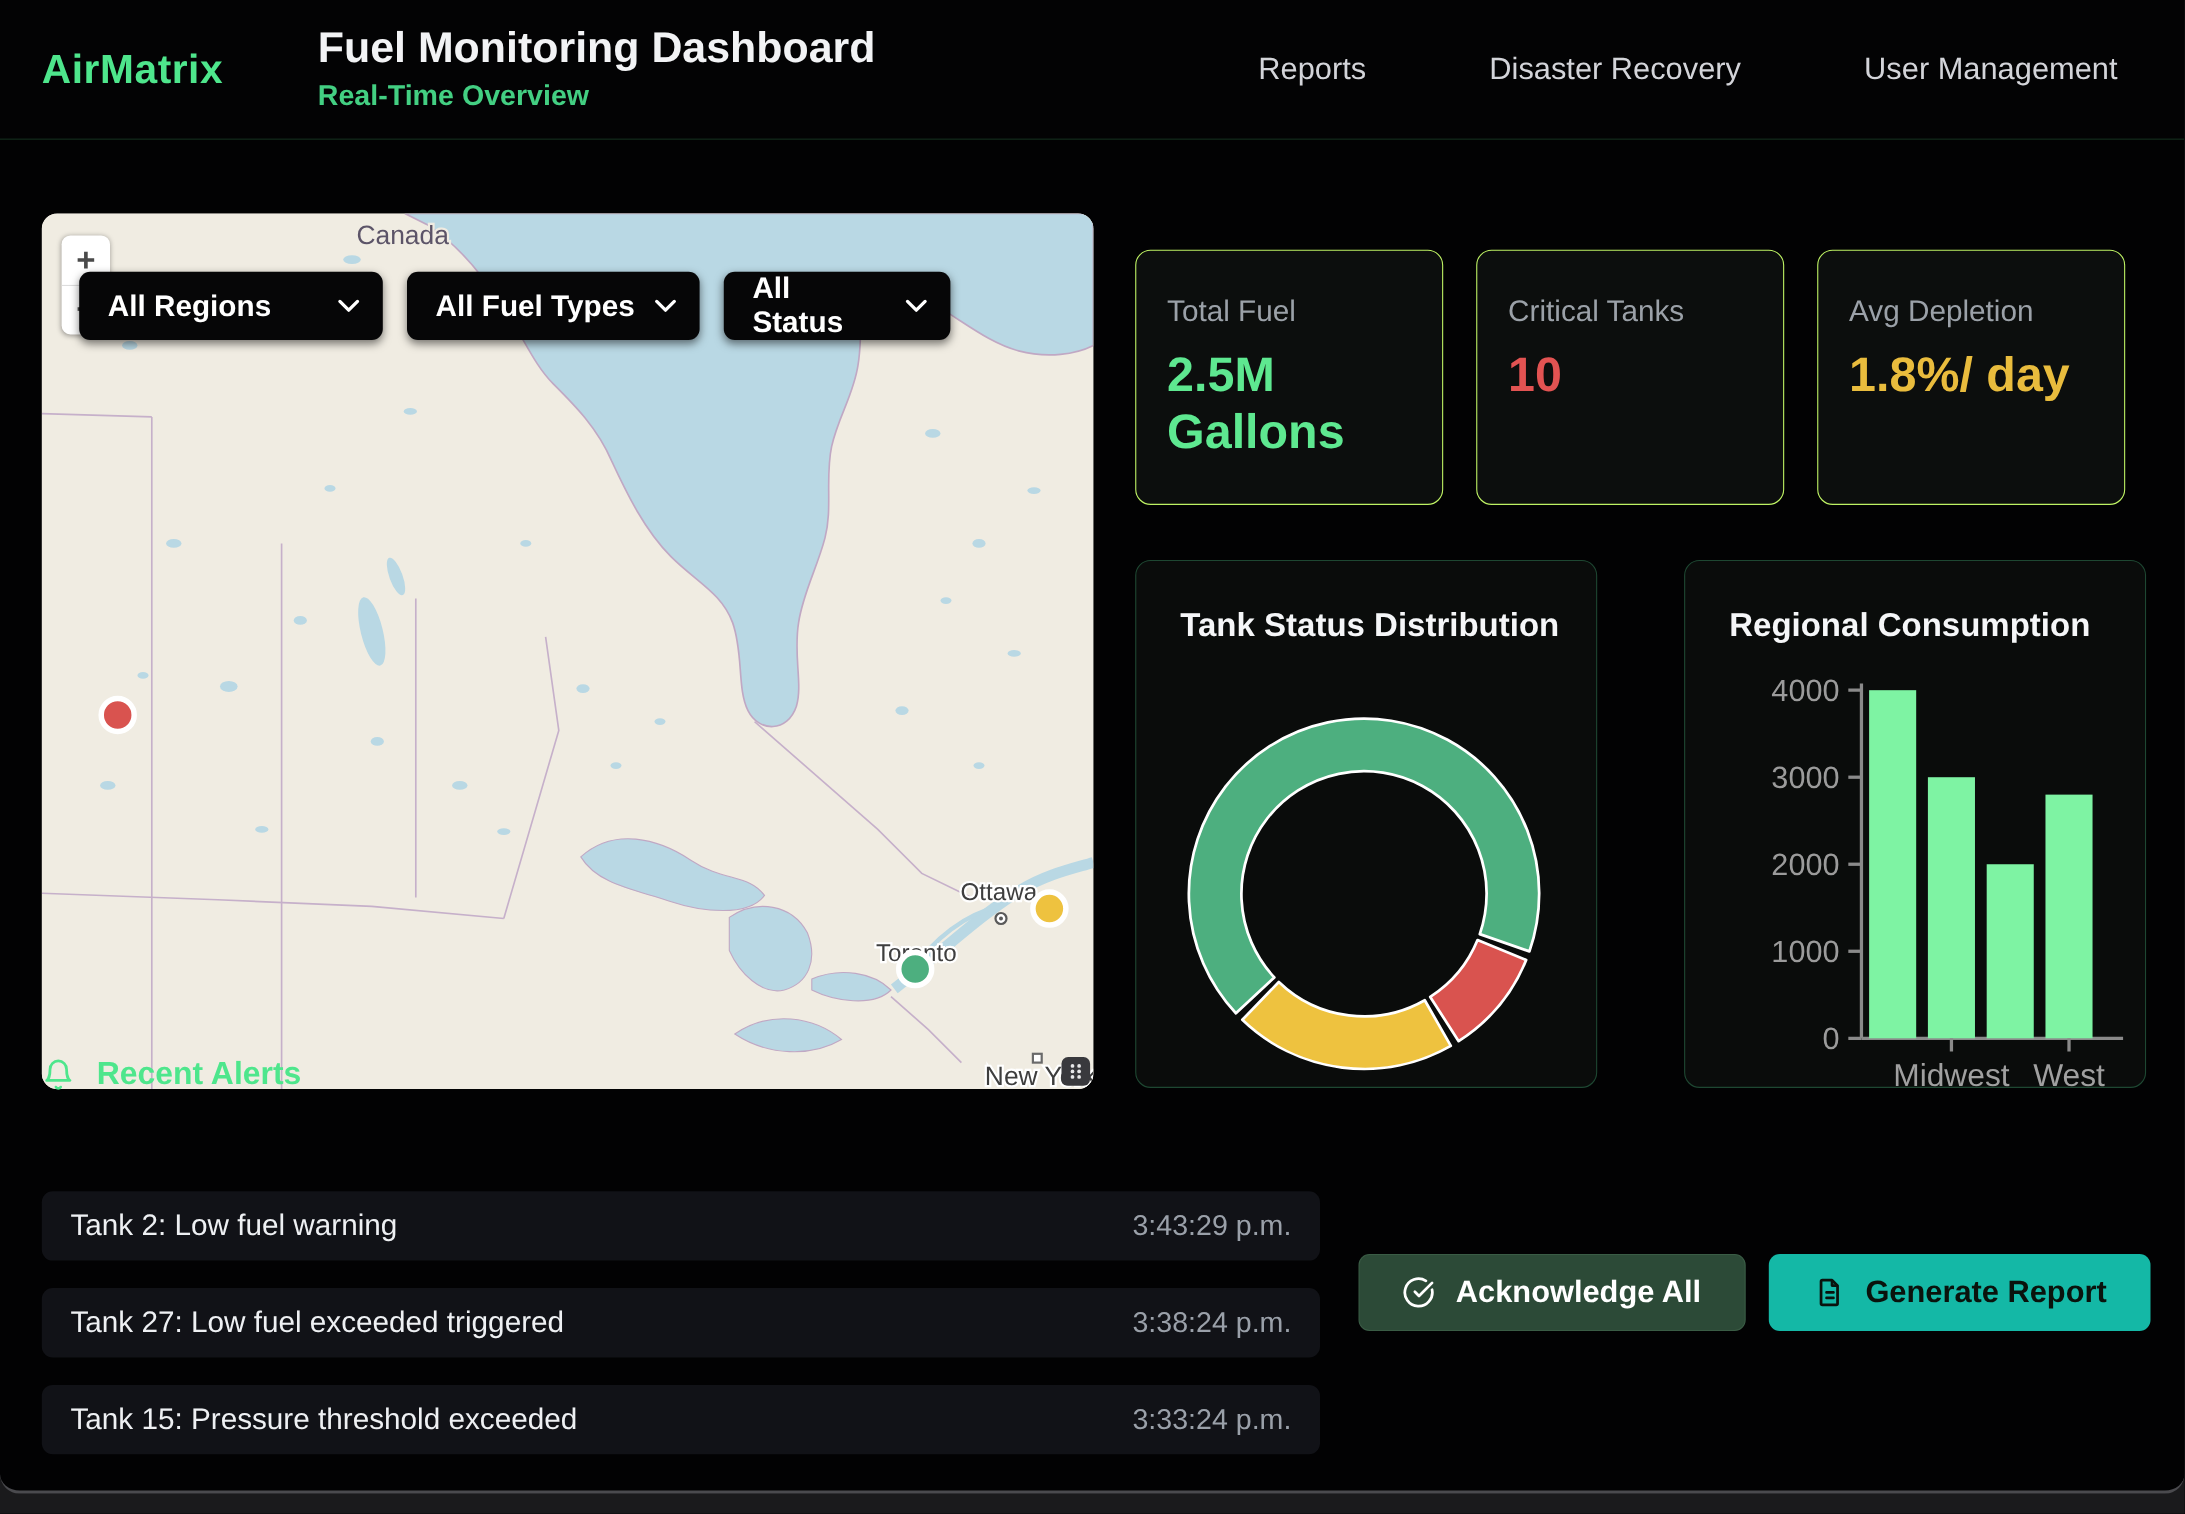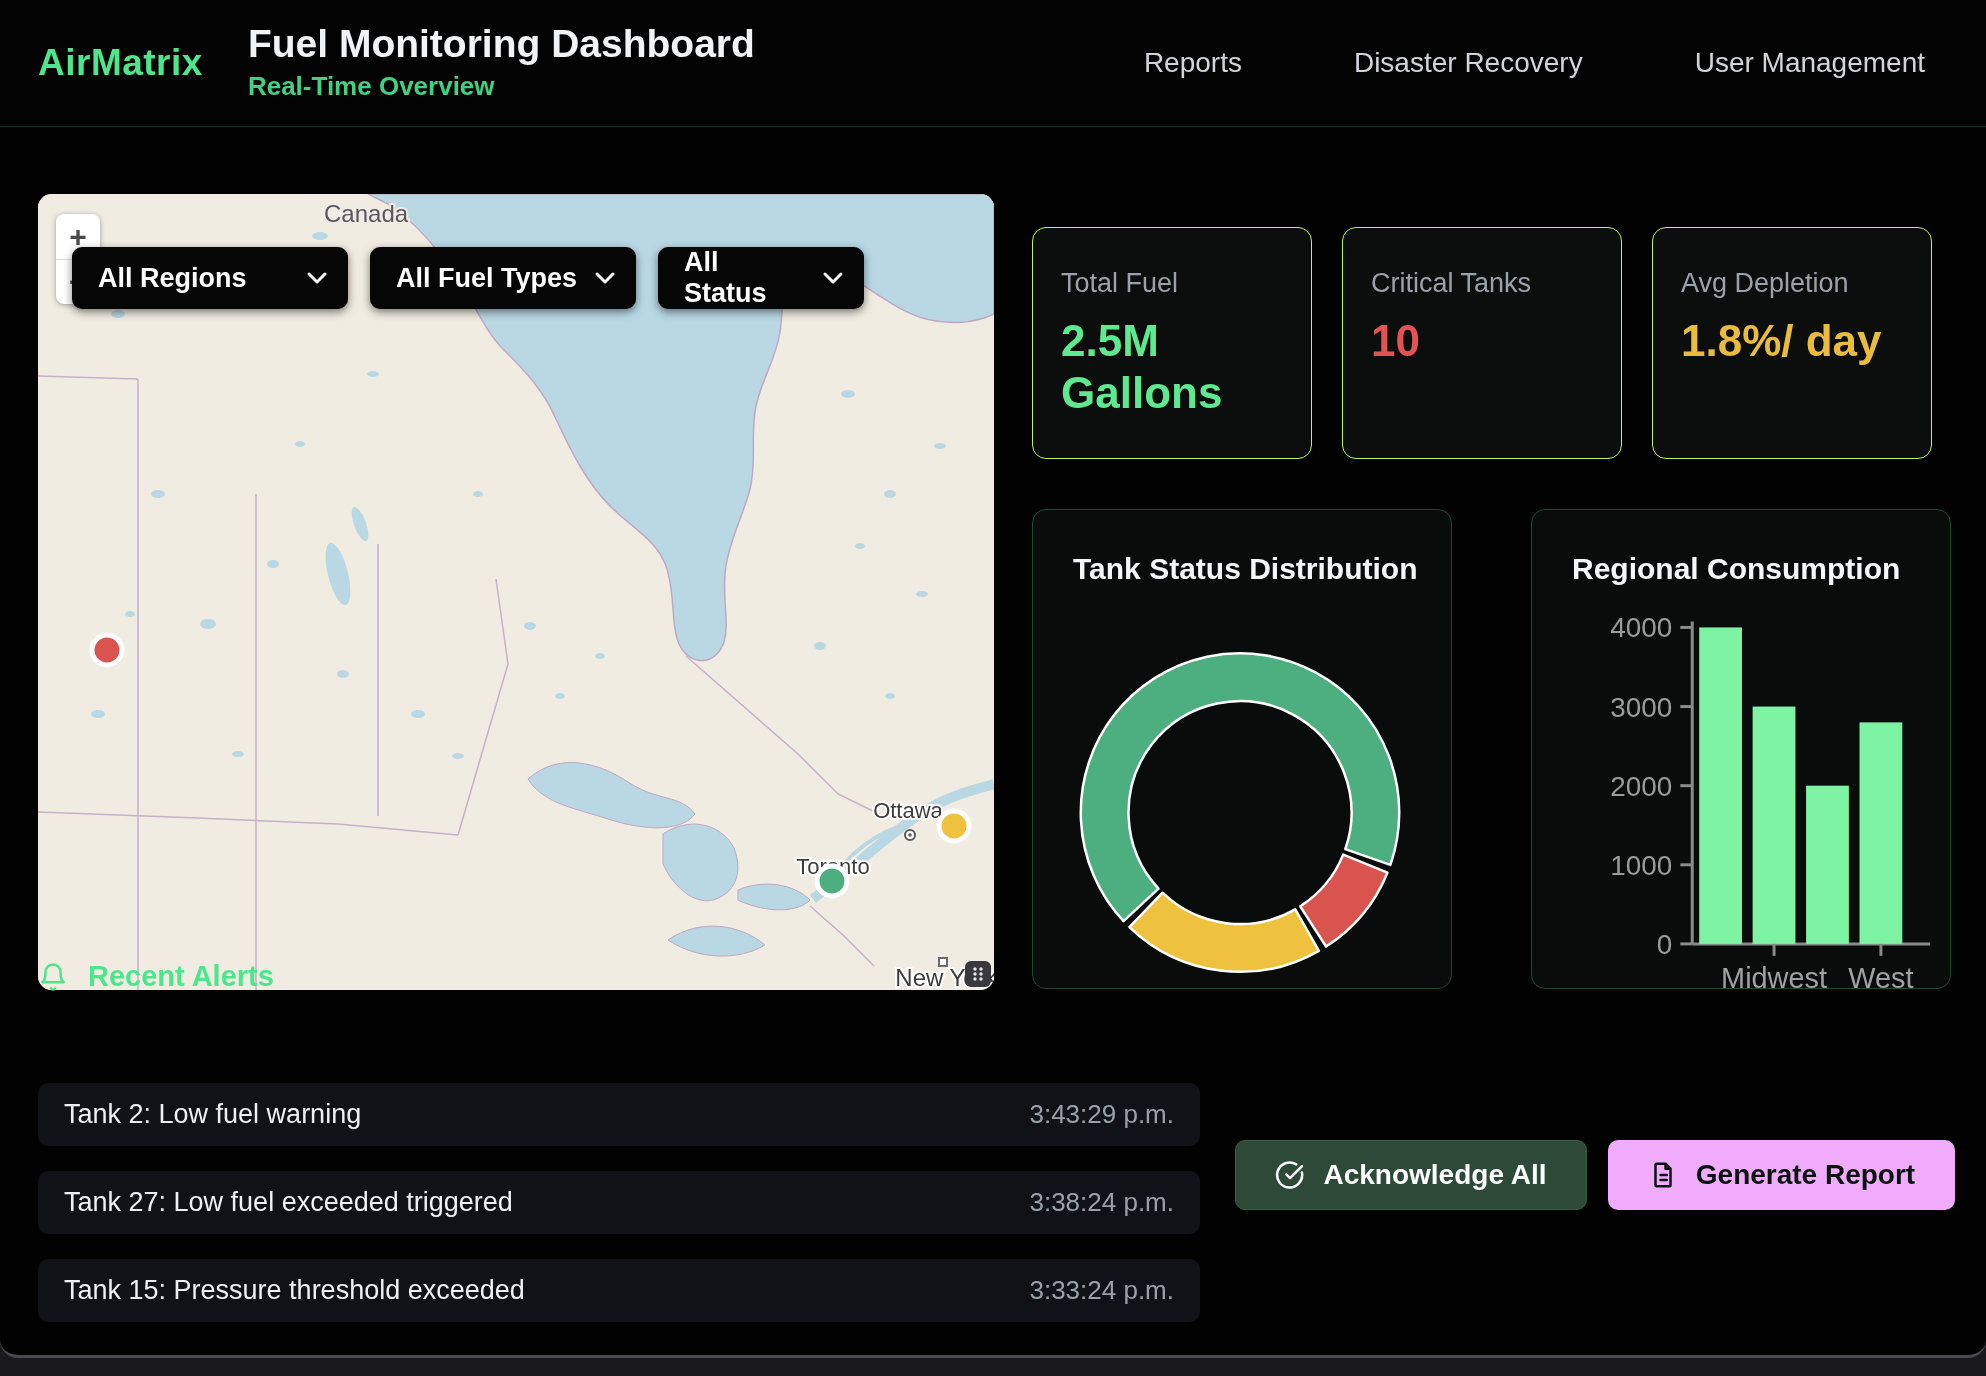--- a/index.html
+++ b/index.html
@@ -5,21 +5,21 @@
   * { margin:0; padding:0; box-sizing:border-box; }
   body { background:#1a1a1c; font-family:"Liberation Sans", sans-serif; }
   .page { position:relative; width:1986px; height:1376px; background:#1a1a1c; overflow:hidden; }
   .app  { position:absolute; top:0; left:0; width:1986px; height:1358px; background:#020203;
           border-bottom:3px solid #4a4a4e; border-radius:0 0 18px 18px; overflow:hidden; }
 
   
   .header { position:absolute; top:0; left:0; right:0; height:127px; display:flex; align-items:center;
             padding:0 61px 0 38px; background:#030304; border-bottom:1px solid #14301f; }
   .brand { font-size:37px; font-weight:bold; color:#4ee68c; letter-spacing:.5px; }
-  .title-block { margin-left:45px; }
+  .title-block { margin-left:86px; }
   .page-title { font-size:39px; font-weight:bold; color:#f2f3f5; line-height:1.05; }
   .page-subtitle { font-size:26px; font-weight:600; color:#43cf82; margin-top:6px; }
   .nav { margin-left:auto; display:flex; gap:112px; }
   .nav-item { font-size:28px; color:#d3d4d9; cursor:pointer; white-space:nowrap; }
 
   
   .map-card { position:absolute; left:38px; top:194px; width:956px; height:796px;
               border-radius:14px; overflow:hidden; background:#f0ece2; }
   .map-svg { position:absolute; inset:0; }
   .zoom-ctl { position:absolute; left:18px; top:20px; width:44px; background:#fff; border-radius:8px;
@@ -58,21 +58,21 @@
   .alert-row { height:63px; background:#111217; border-radius:10px; margin-bottom:25px; display:flex;
                align-items:center; justify-content:space-between; padding:0 26px; cursor:pointer; }
   .alert-msg { font-size:27px; color:#eef0f3; }
   .alert-time { font-size:26px; color:#9aa0a9; }
 
   
   .actions { position:absolute; left:1235px; top:1140px; display:flex; gap:21px; }
   .btn { height:70px; border-radius:10px; display:flex; align-items:center; justify-content:center;
          gap:18px; font-size:28px; font-weight:bold; font-family:inherit; cursor:pointer; border:none; }
   .btn-ack { width:352px; background:#2c4a37; color:#fff; border:1px solid #3a5c45; }
-  .btn-gen { width:347px; background:#f0abfc; color:#0a130d; }
+  .btn-gen { width:347px; background:#14b8a6; color:#0a130d; }
 </style>
 </head>
 <body>
 
 <div class="page">
   <div class="app">
 
     <div class="header">
       <div class="brand">AirMatrix</div>
       <div class="title-block">

